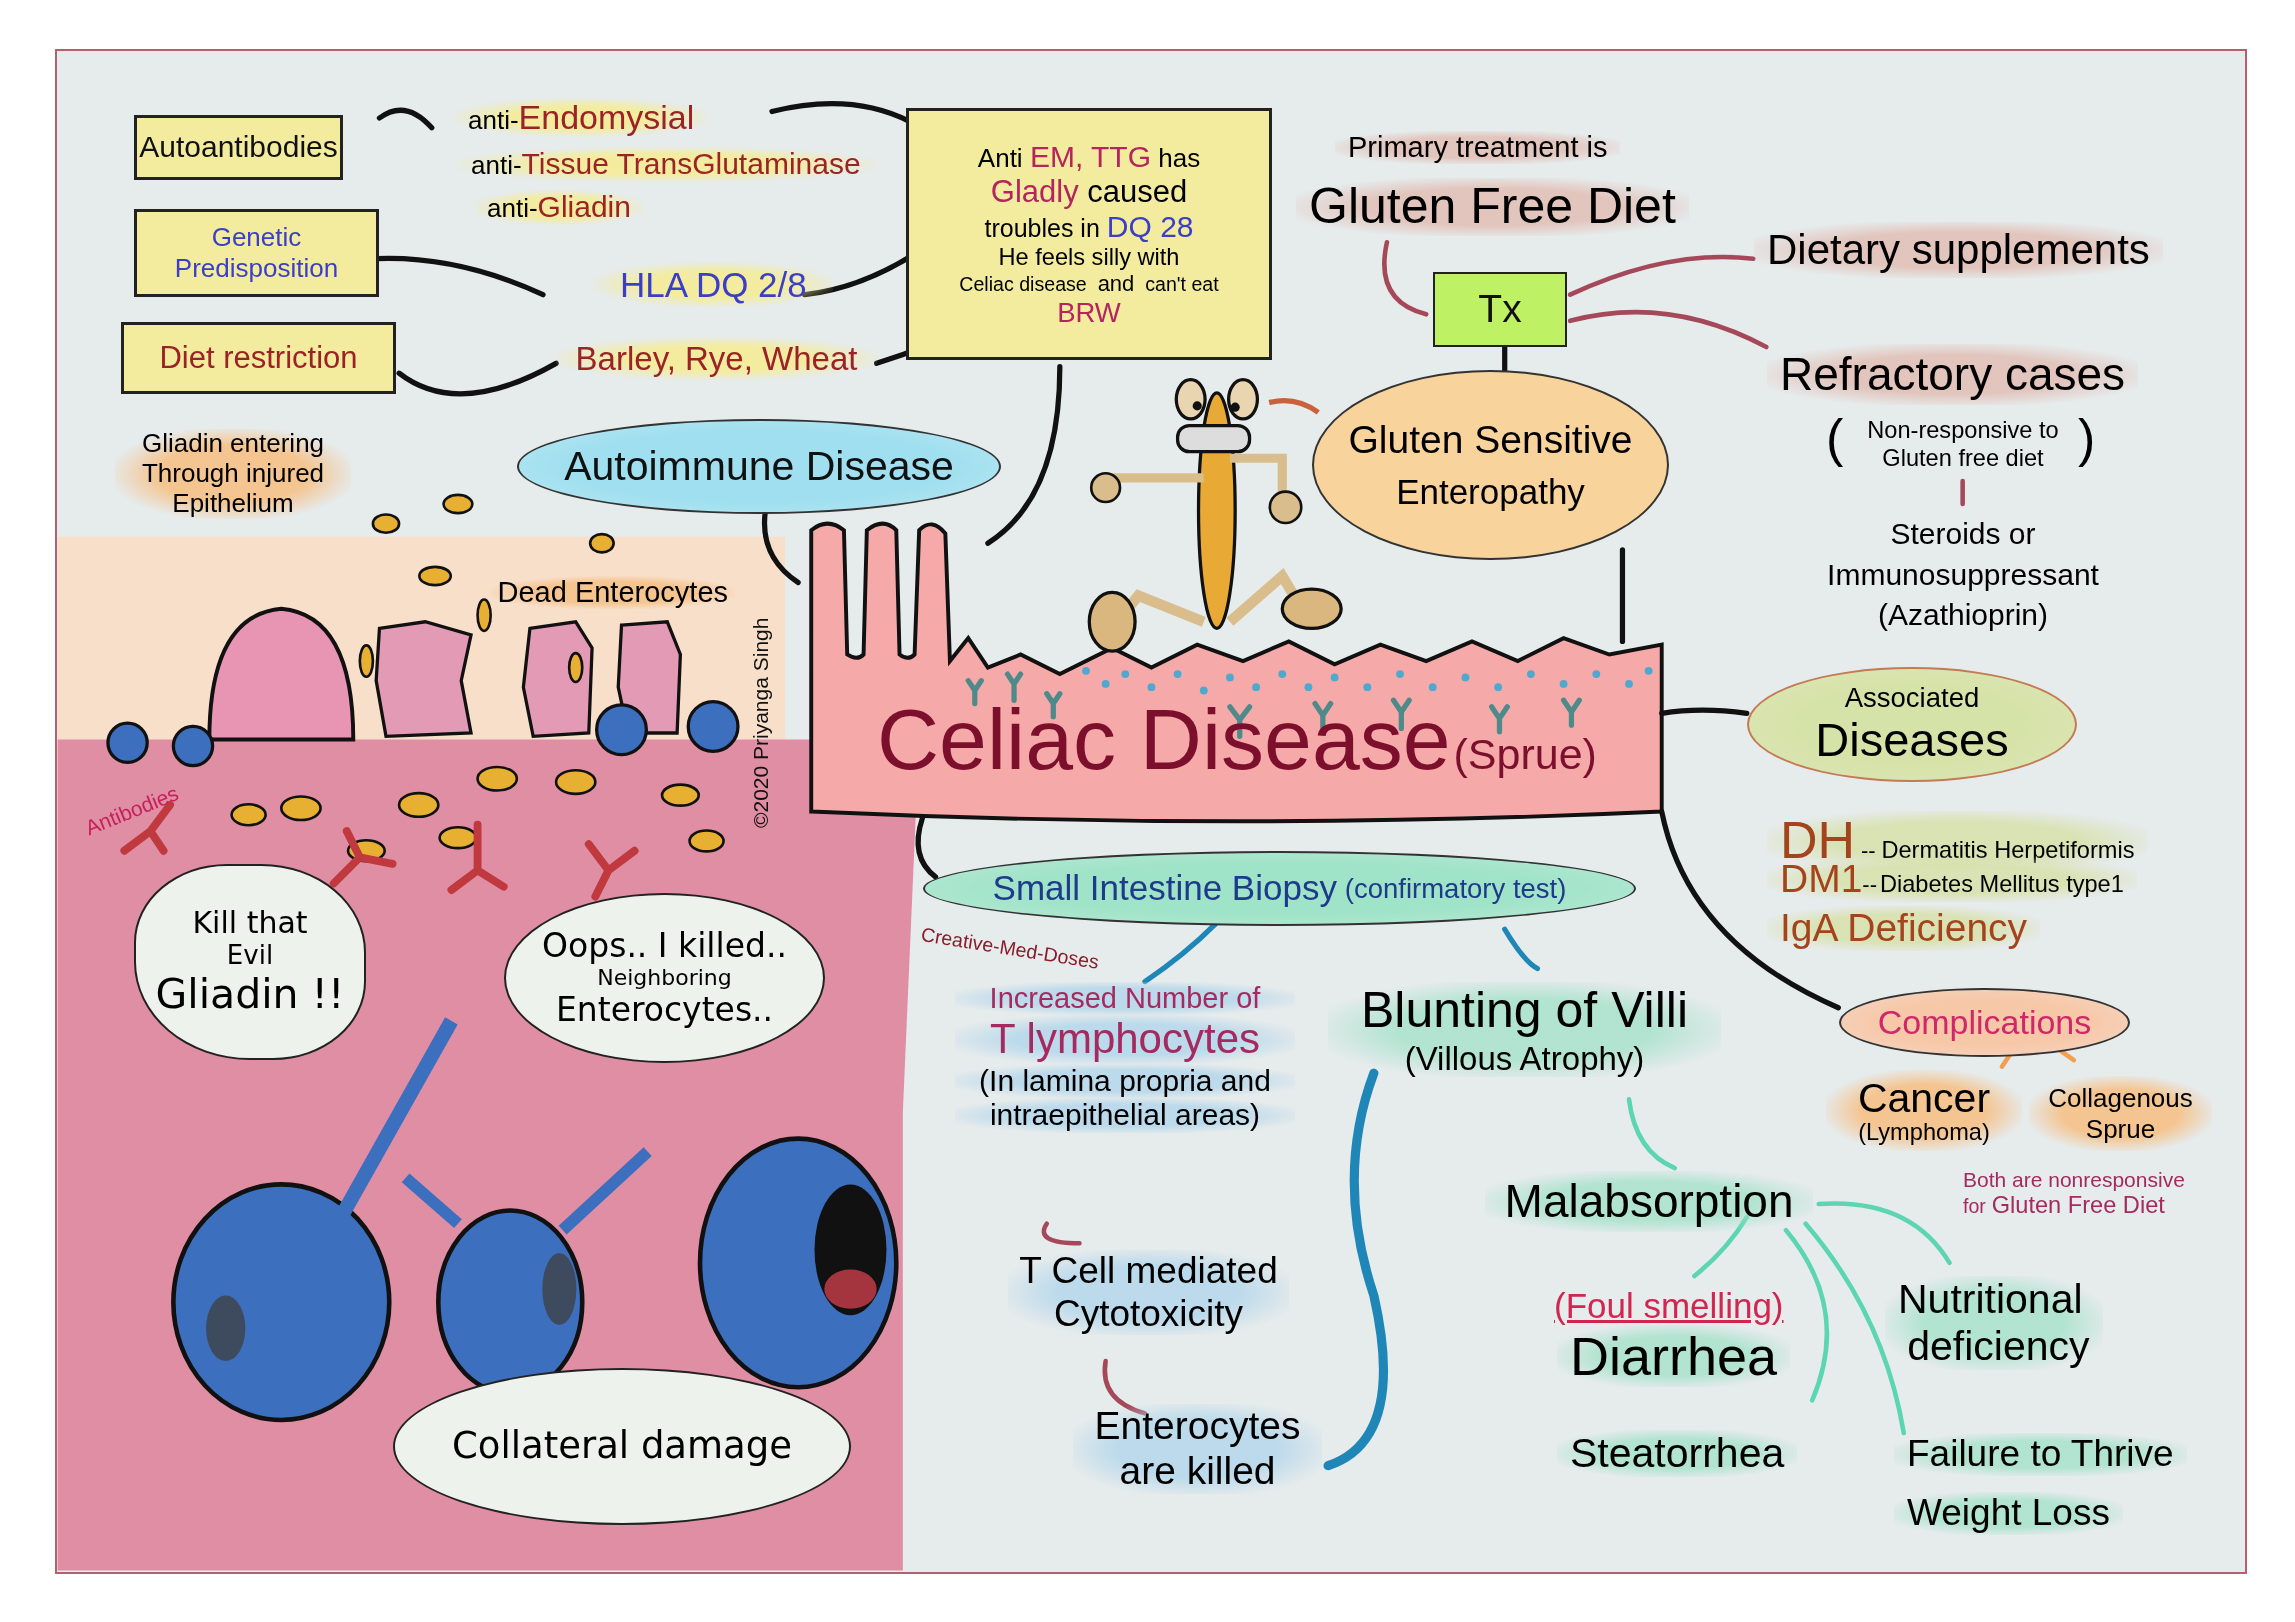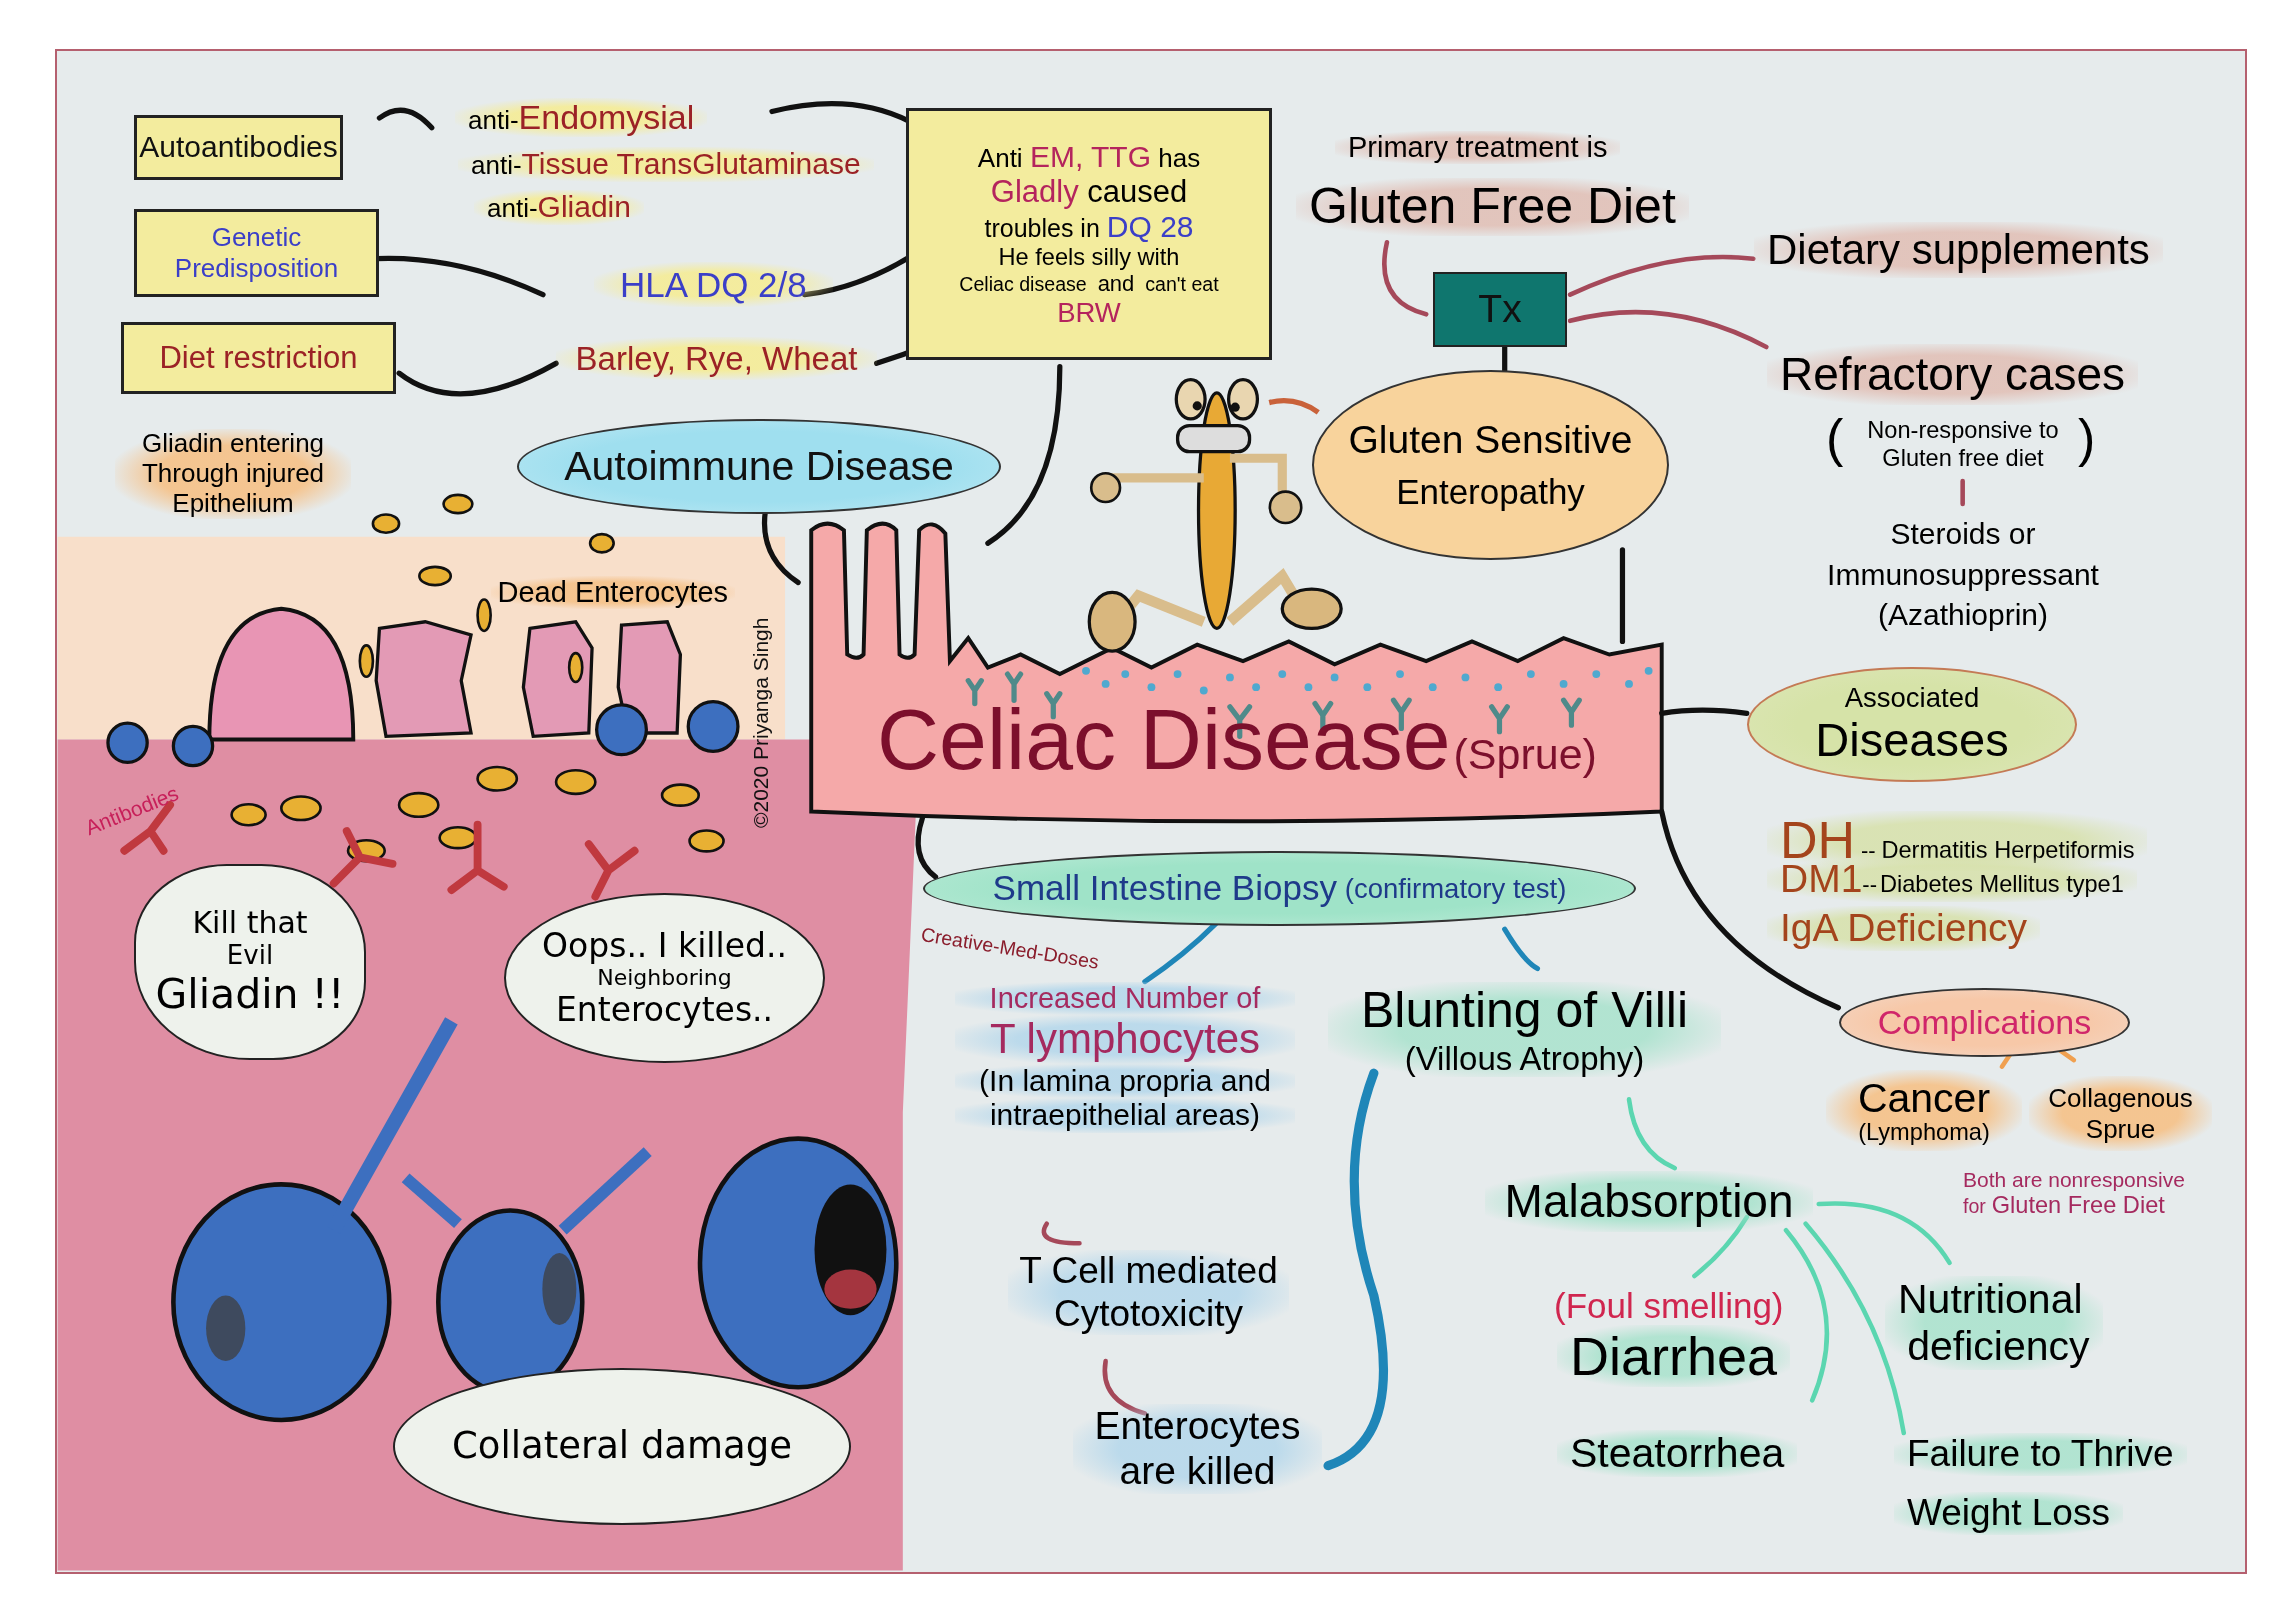--- a/index.html
+++ b/index.html
@@ -211,21 +211,21 @@
   <div class="t" style="font-size:19.6px;"><span>Celiac disease</span>&nbsp;&nbsp;<span style="font-size:22px;">and</span>&nbsp;&nbsp;<span>can't eat</span></div>
   <div class="t magenta" style="font-size:27.5px;">BRW</div>
 </div>
 
 <div class="ell" style="left:517px;top:419px;width:484px;height:95px;background:radial-gradient(ellipse at center,#9fdfef 55%,#bfe9f3 100%);">
   <span class="t" style="font-size:41px;color:#111;">Autoimmune Disease</span>
 </div>
 
 <div class="abs glow-r t" style="left:1335px;top:131px;font-size:29px;padding:0 13px;">Primary treatment is</div>
 <div class="abs glow-r t" style="left:1296px;top:178px;font-size:50px;padding:0 13px;">Gluten Free Diet</div>
-<div class="abs" style="left:1433px;top:272px;width:134px;height:75px;background:#0f766e;border:2.6px solid #222;box-sizing:border-box;display:flex;align-items:center;justify-content:center;">
+<div class="abs" style="left:1433px;top:272px;width:134px;height:75px;background:#bef264;border:2.6px solid #222;box-sizing:border-box;display:flex;align-items:center;justify-content:center;">
   <span class="t" style="font-size:39px;color:#111;">Tx</span>
 </div>
 <div class="abs glow-r t" style="left:1754px;top:222px;font-size:42px;padding:3.9px 13px;">Dietary supplements</div>
 <div class="abs glow-r t" style="left:1767px;top:344px;font-size:46px;padding:3.9px 13px;">Refractory cases</div>
 <div class="abs t" style="left:1826px;top:409px;font-size:52px;">(</div>
 <div class="abs" style="left:1852px;top:416px;width:222px;text-align:center;font-size:23.6px;line-height:1.2;">
   <div>Non-responsive to</div>
   <div>Gluten free diet</div>
 </div>
 <div class="abs t" style="left:2078px;top:409px;font-size:52px;">)</div>
@@ -294,21 +294,21 @@
   <div class="t">Enterocytes</div>
   <div class="t">are killed</div>
 </div>
 
 <div class="abs glow-g" style="left:1328px;top:982px;width:393px;text-align:center;">
   <div class="t" style="font-size:50px;">Blunting of Villi</div>
   <div class="t" style="font-size:33px;">(Villous Atrophy)</div>
 </div>
 
 <div class="abs glow-g t" style="left:1485px;top:1171px;font-size:46px;padding:3.9px 19.6px;">Malabsorption</div>
-<div class="abs t" style="left:1554px;top:1286px;font-size:35px;color:#d0264f;">(Foul smelling)</div>
+<div class="abs t" style="left:1554px;top:1286px;font-size:35px;color:#d0264f;text-decoration:underline;">(Foul smelling)</div>
 <div class="abs glow-g t" style="left:1557px;top:1325px;font-size:54px;padding:0 13px;">Diarrhea</div>
 <div class="abs glow-g t" style="left:1557px;top:1430px;font-size:41px;padding:0 13px;">Steatorrhea</div>
 <div class="abs glow-g" style="left:1885px;top:1276px;font-size:41px;line-height:1.25;padding:0 13px;">
   <div class="t">Nutritional</div>
   <div class="t" style="padding-left:9.2px;">deficiency</div>
 </div>
 <div class="abs glow-g t" style="left:1894px;top:1433px;font-size:37px;padding:0 13px;">Failure to Thrive</div>
 <div class="abs glow-g t" style="left:1894px;top:1492px;font-size:37px;padding:0 13px;">Weight Loss</div>
 
 <div class="abs glow-o" style="left:115px;top:429px;width:236px;text-align:center;font-size:26px;line-height:1.2;">

